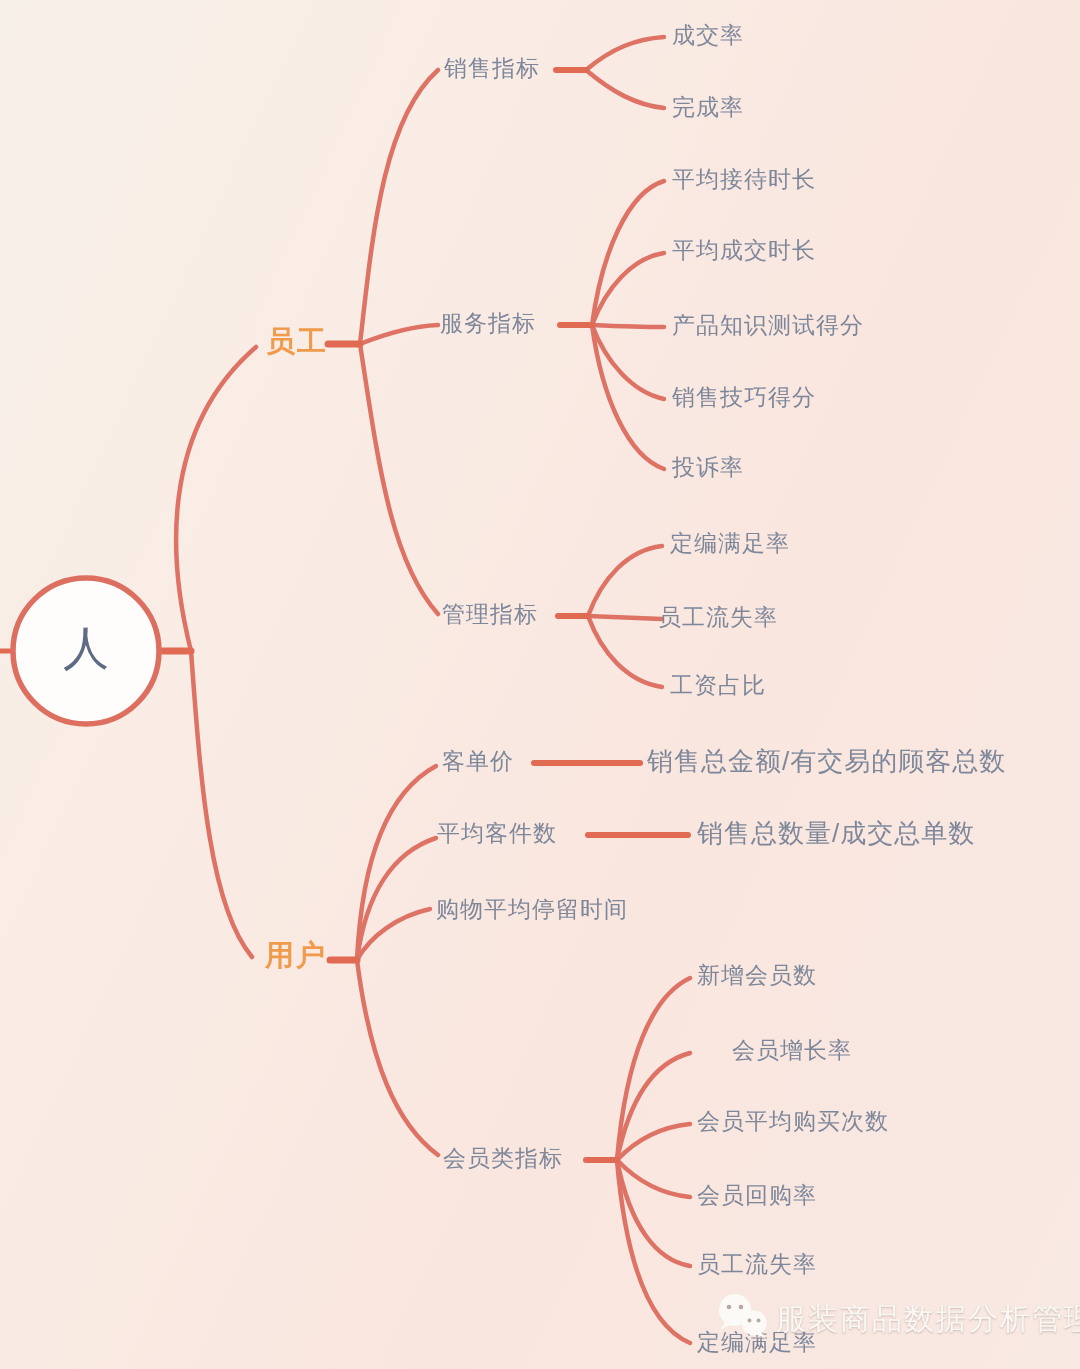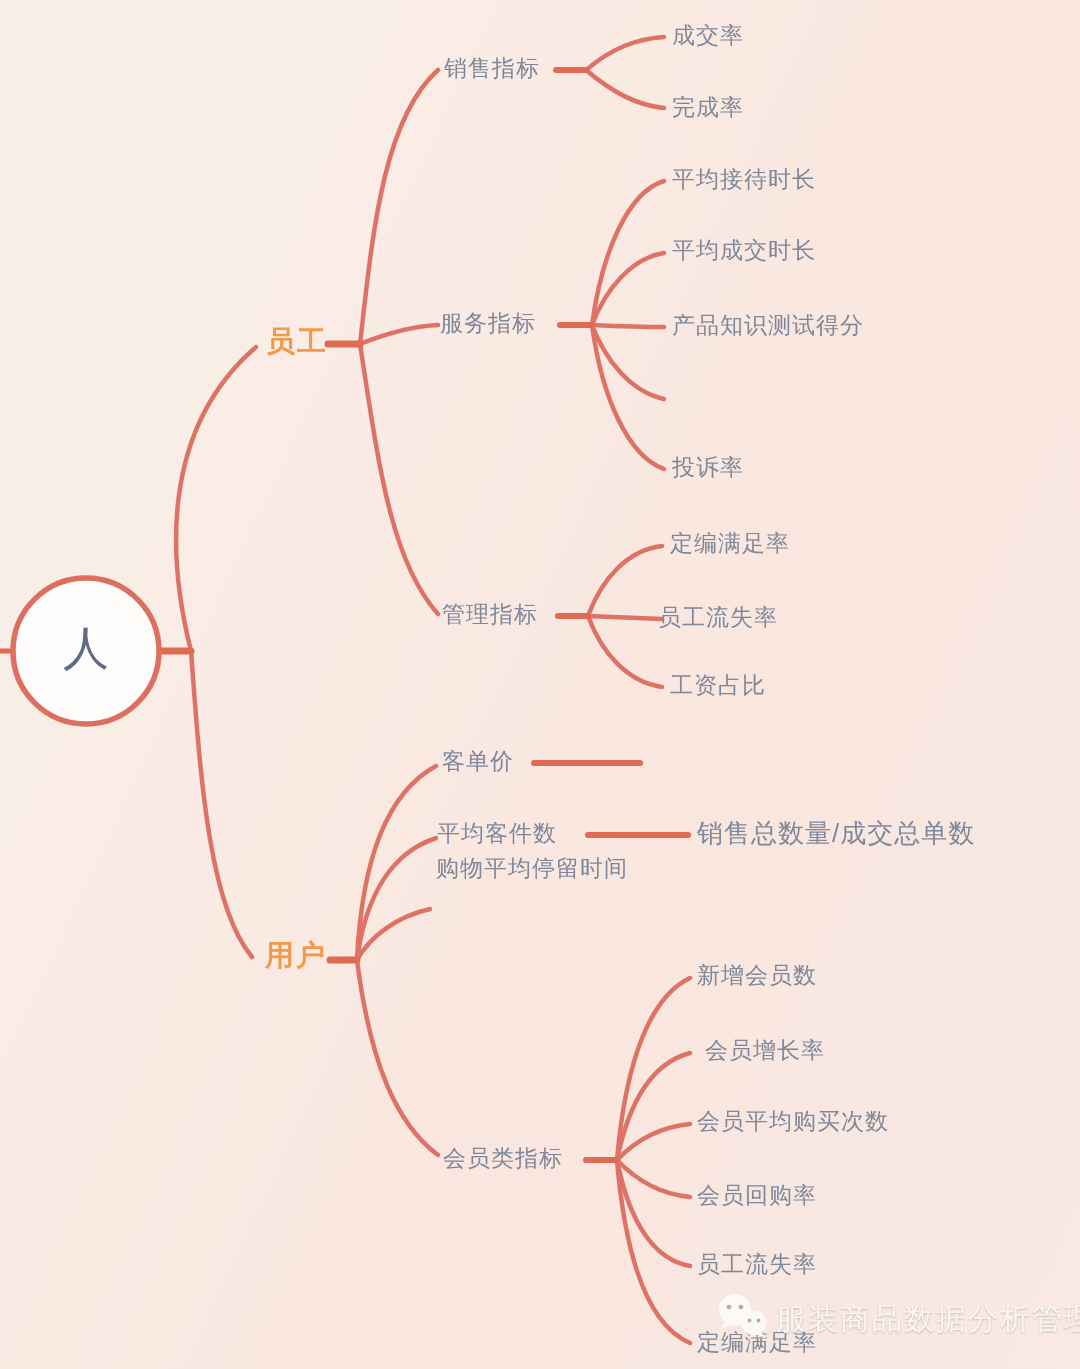--- a/index.html
+++ b/index.html
@@ -89,39 +89,41 @@
   <div class="node branch" style="left:266px;top:344px">员工</div>
 
   <div class="node" style="left:444px;top:70px">销售指标</div>
   <div class="node" style="left:672px;top:37px">成交率</div>
   <div class="node" style="left:672px;top:109px">完成率</div>
 
   <div class="node" style="left:440px;top:325px">服务指标</div>
   <div class="node" style="left:672px;top:181px">平均接待时长</div>
   <div class="node" style="left:672px;top:252px">平均成交时长</div>
   <div class="node" style="left:672px;top:327px">产品知识测试得分</div>
+  <div class="node" style="left:672px;top:399px">销售技巧得分</div>
   <div class="node" style="left:672px;top:469px">投诉率</div>
 
   <div class="node" style="left:442px;top:616px">管理指标</div>
   <div class="node" style="left:670px;top:545px">定编满足率</div>
   <div class="node" style="left:658px;top:619px">员工流失率</div>
   <div class="node" style="left:670px;top:687px">工资占比</div>
 
   <div class="node branch" style="left:265px;top:958px">用户</div>
 
   <div class="node" style="left:442px;top:763px">客单价</div>
+  <div class="node formula" style="left:647px;top:763px">销售总金额/有交易的顾客总数</div>
 
   <div class="node" style="left:437px;top:835px">平均客件数</div>
   <div class="node formula" style="left:697px;top:835px">销售总数量/成交总单数</div>
 
-  <div class="node" style="left:436px;top:870px">购物平均停留时间</div>
+  <div class="node" style="left:436px;top:911px">购物平均停留时间</div>
 
   <div class="node" style="left:443px;top:1160px">会员类指标</div>
   <div class="node" style="left:697px;top:977px">新增会员数</div>
-  <div class="node" style="left:705px;top:1052px">会员增长率</div>
+  <div class="node" style="left:732px;top:1052px">会员增长率</div>
   <div class="node" style="left:697px;top:1123px">会员平均购买次数</div>
   <div class="node" style="left:697px;top:1197px">会员回购率</div>
   <div class="node" style="left:697px;top:1266px">员工流失率</div>
   <div class="node" style="left:697px;top:1344px">定编满足率</div>
 
   <div class="watermark">
     <span>
       <svg width="54" height="50" viewBox="0 0 54 50">
         <g fill="#fbfaf7">
           <circle cx="19" cy="18" r="16"></circle>

